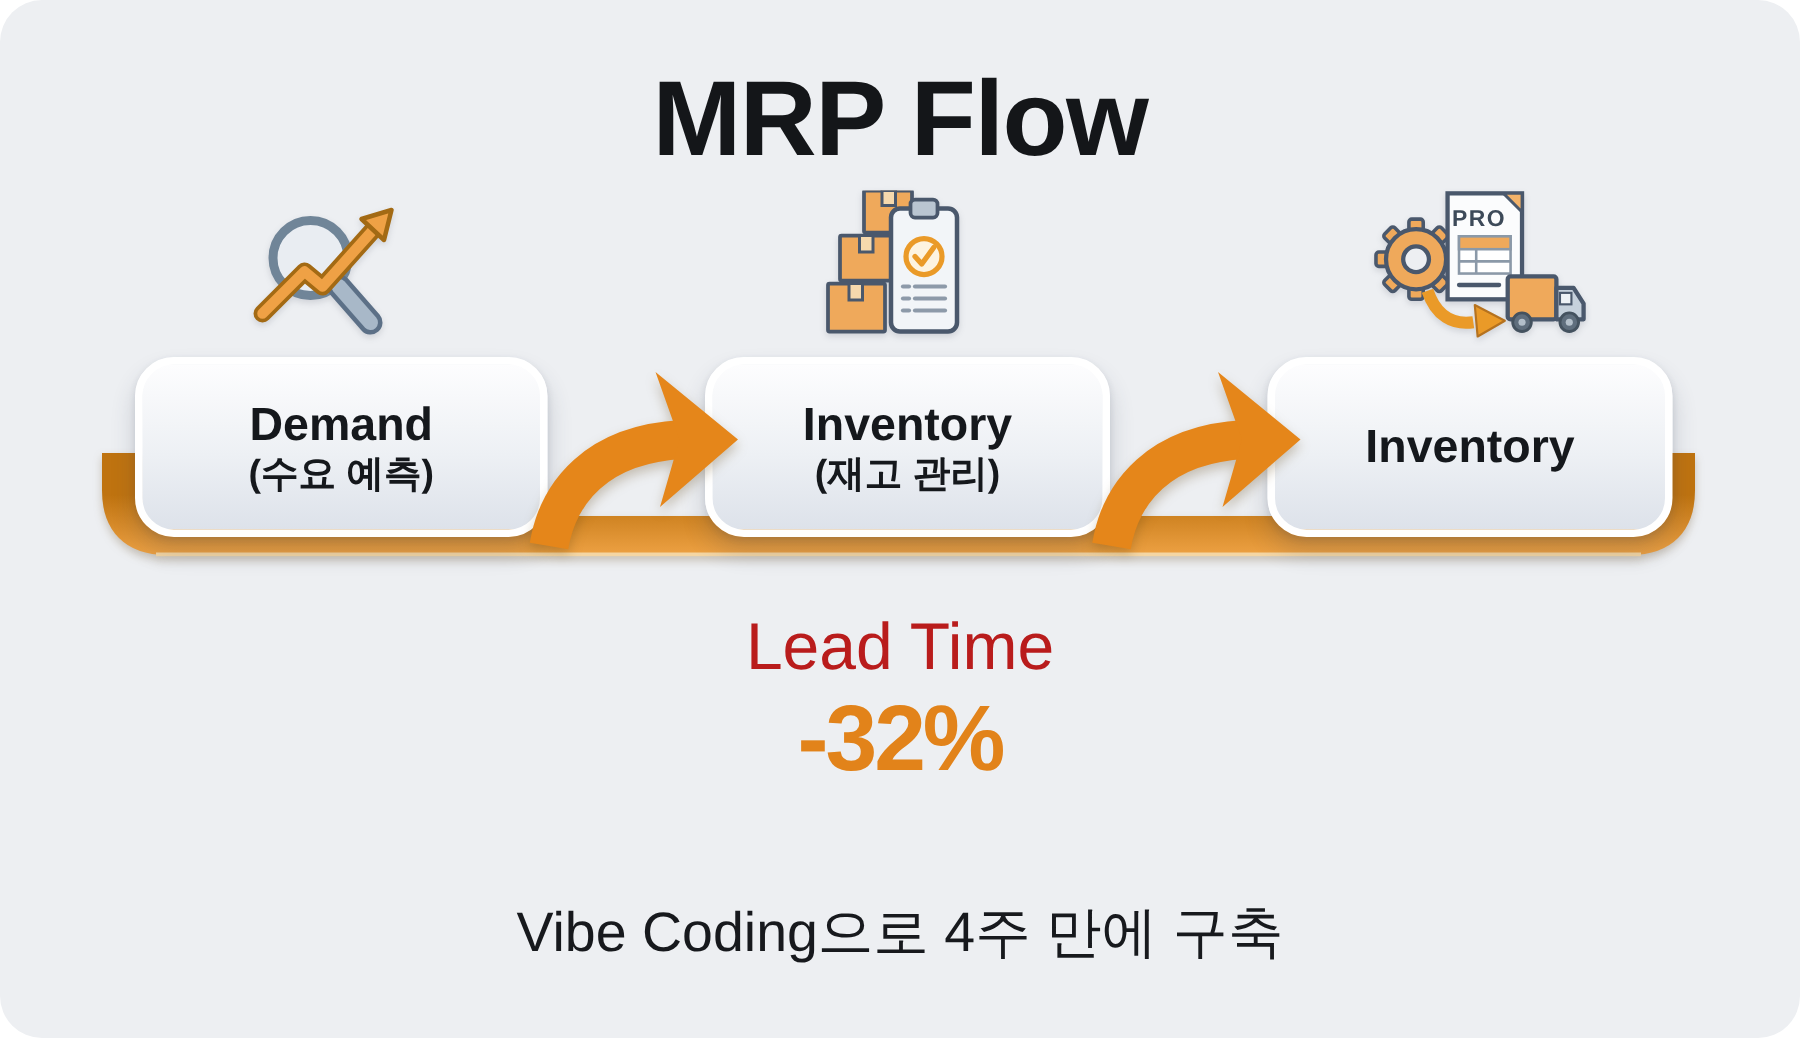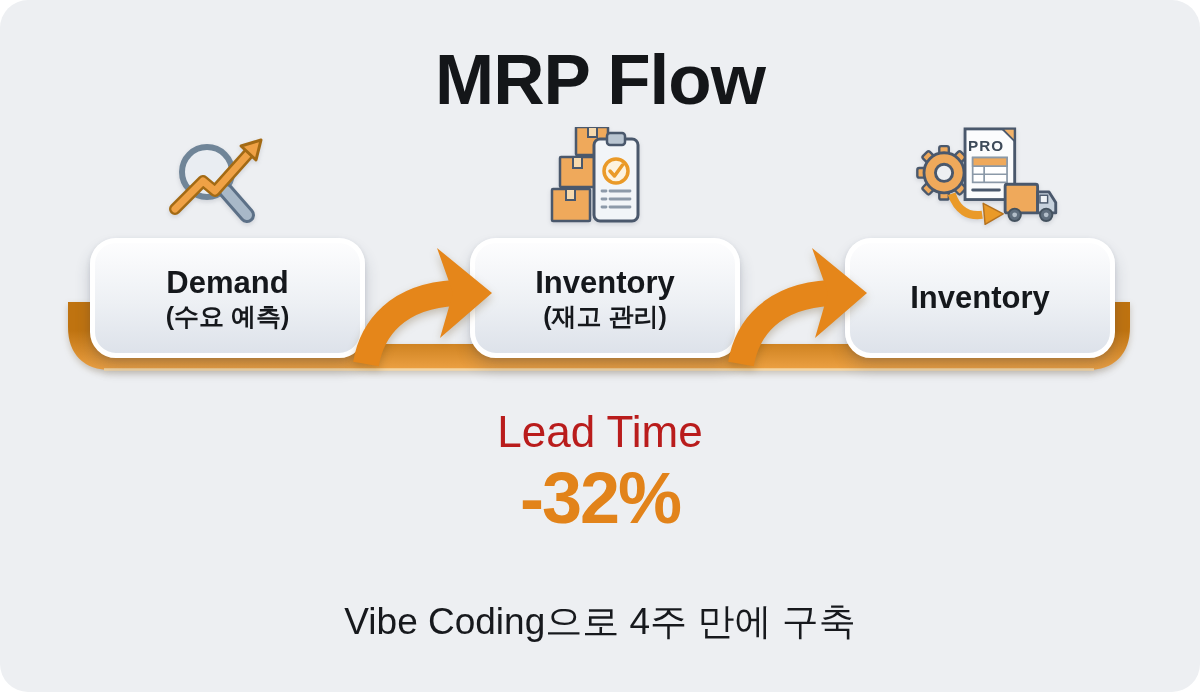--- a/index.html
+++ b/index.html
@@ -35,21 +35,21 @@
   .sb2 { left:470px; width:270px; }
   .sb3 { left:845px; width:270px; }
   .step-label    { font-size:31px; font-weight:700; color:#15181c; line-height:1.2; }
   .step-sublabel { font-size:25px; font-weight:700; color:#15181c; line-height:1.25; }
   .lead-label {
     position:absolute; top:410px; left:0; width:100%; text-align:center;
     font-size:44px; font-weight:500; color:#b91c1c; line-height:1;
   }
   .metric-value {
     position:absolute; top:462px; left:0; width:100%; text-align:center;
-    font-size:72px; font-weight:800; color:#e2831a; letter-spacing:-2px; line-height:1;
+    font-size:62px; font-weight:800; color:#e2831a; letter-spacing:-2px; line-height:1;
   }
   .footnote {
     position:absolute; top:600px; left:0; width:100%; text-align:center;
     font-size:37px; font-weight:500; color:#17191d; line-height:1.2;
   }
 </style>
 </head>
 <body>
 
 <div class="card">

